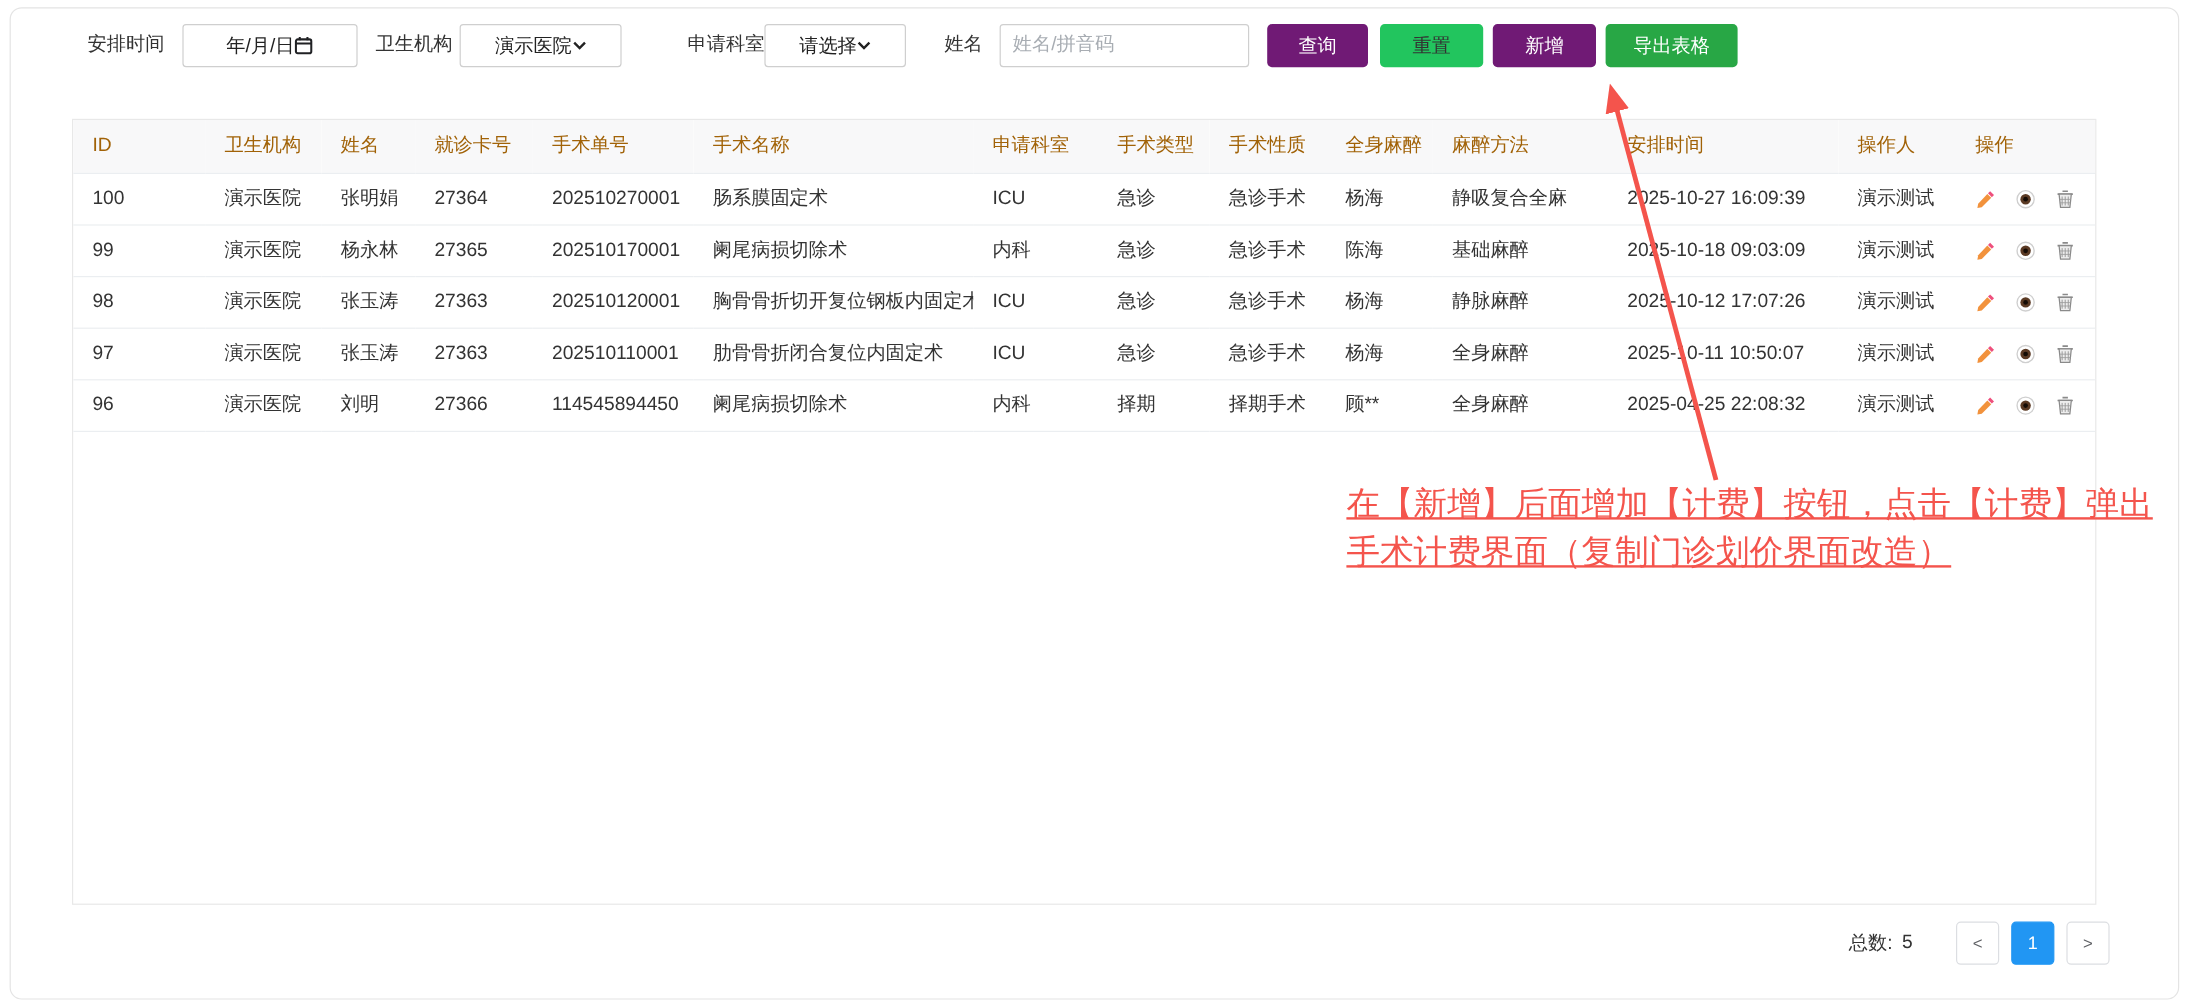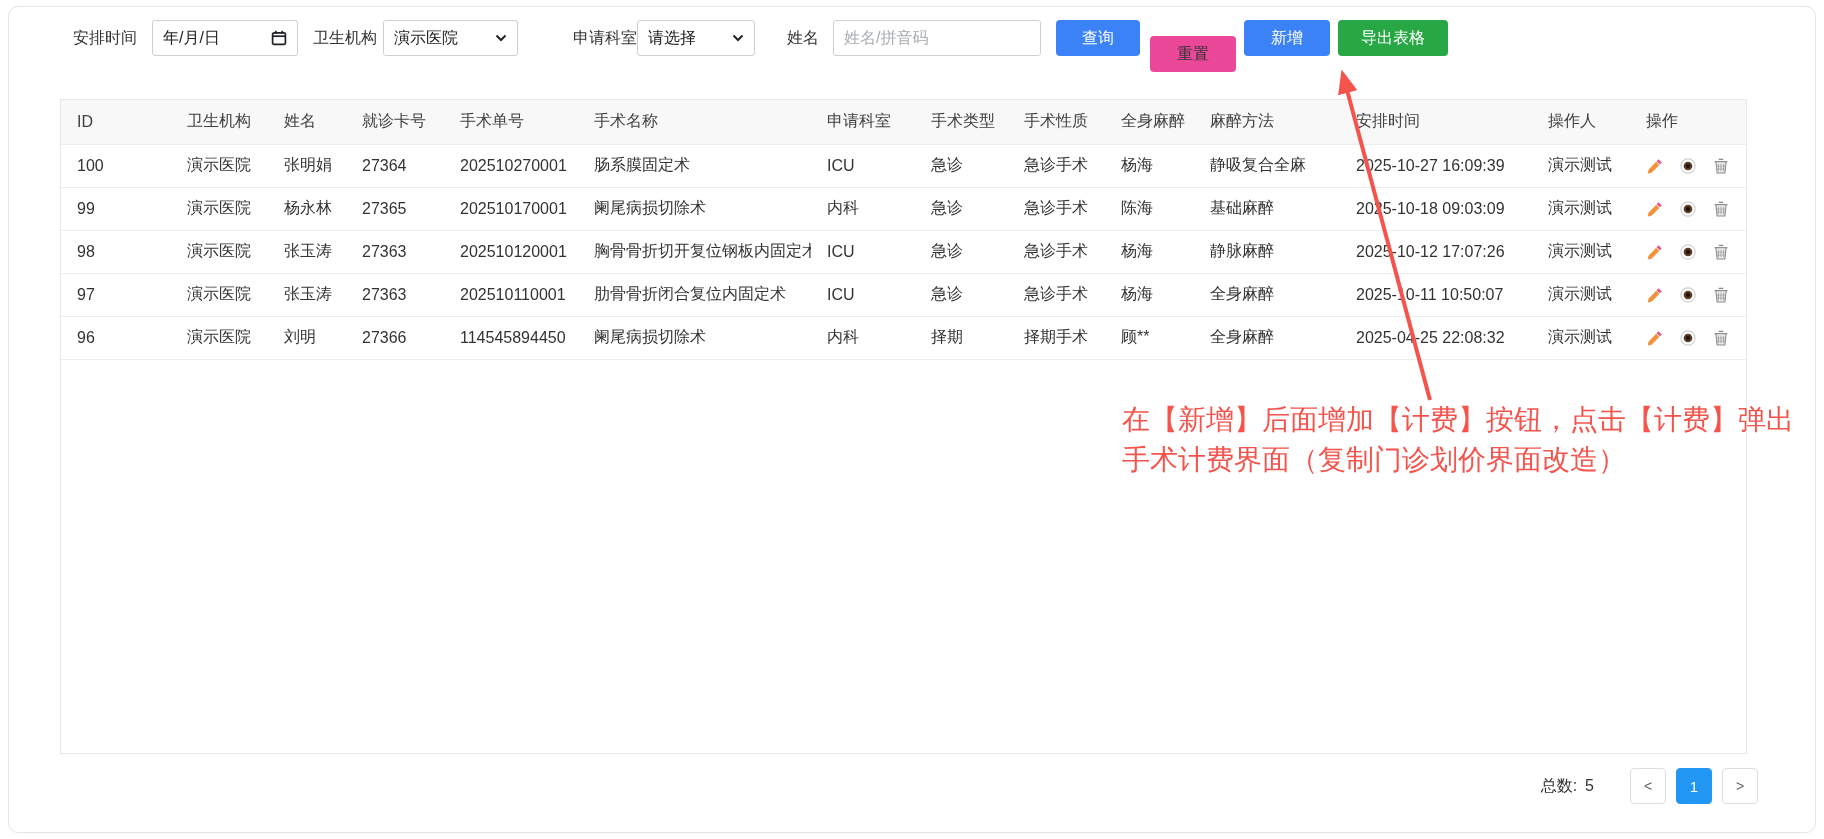--- a/index.html
+++ b/index.html
@@ -7,58 +7,58 @@
     font-family:"Liberation Sans","DejaVu Sans",sans-serif; position:relative; overflow:hidden; }
 
   .frame { position:absolute; left:8px; top:6px; right:8px; bottom:6px;
     border:1px solid #e4e4e4; border-radius:10px; background:#fff; }
 
   
   .tb-label { position:absolute; top:20px; height:36px; line-height:36px;
     font-size:16px; color:#333; white-space:nowrap; }
   .ctl { position:absolute; top:20px; height:36px; border:1px solid #cfcfcf;
     border-radius:3px; background:#fff; font-size:16px; color:#222;
-    display:flex; align-items:center; justify-content:space-between;
+    display:flex; align-items:center; justify-content:center;
     padding:0 10px; cursor:pointer; white-space:nowrap; }
   .ctl svg { flex:none; }
   input.ctl { cursor:text; justify-content:flex-start; }
   input.ctl::placeholder { color:#a8adb3; }
   .btn { position:absolute; top:20px; height:36px; border:none; border-radius:4px;
     font-size:16px; color:#fff; display:flex; align-items:center; justify-content:center;
     cursor:pointer; font-family:inherit; }
-  .btn-blue  { background:#3b82f6; }
-  .btn-gray  { background:#ec4899; color:#333;margin-top:16px; }
+  .btn-blue  { background:#701a75; }
+  .btn-gray  { background:#22c55e; color:#333; }
   .btn-green { background:#28a745; }
 
   
   .table-box { position:absolute; left:60px; top:99px; width:1687px; height:655px;
     border:1px solid #e8e8e8; background:#fff; overflow:hidden; }
   table { width:100%; border-collapse:collapse; table-layout:fixed; }
   thead tr { height:44px; background:#f8f8f9; }
   th { font-weight:normal; text-align:left; padding-left:16px; font-size:16px;
-    color:#404040; white-space:nowrap; overflow:hidden; }
+    color:#a16207; white-space:nowrap; overflow:hidden; }
   tbody tr { height:43px; border-top:1px solid #ebeef1; border-bottom:1px solid #ebeef1; }
   td { padding-left:16px; font-size:16px; color:#333; white-space:nowrap; overflow:hidden; }
   .ops { display:flex; align-items:center; gap:15px; height:42px; }
   .icon { display:inline-flex; align-items:center; cursor:pointer; }
 
   
   .pagination { position:absolute; top:768px; right:66px; display:flex;
     align-items:center; font-size:16px; color:#333;margin-left:20px; }
   .total-label { margin-right:8px; }
   .total-value { margin-right:26px; }
   .page-btn { width:36px; height:36px; border:1px solid #dcdee2; border-radius:4px;
     background:#fff; color:#606266; font-size:14px; display:flex; align-items:center;
     justify-content:center; cursor:pointer; margin-left:10px; font-family:inherit; }
   .page-btn.active { background:#2196f3; border-color:#2196f3; color:#fff; font-size:15px; }
 
   
   .annotation { position:absolute; left:1122px; top:400px; width:672px;
     font-size:28px; line-height:40px; color:#f4544c; z-index:6;
-    word-break:break-all; }
+    word-break:break-all;text-decoration:underline; }
   .arrow-svg { position:absolute; left:1310px; top:58px; width:140px; height:350px;
     z-index:5; pointer-events:none; }
 </style>
 </head>
 <body>
 
 <div class="frame"></div>
 
 <div class="tb-label" style="left:73px">安排时间</div>
 

